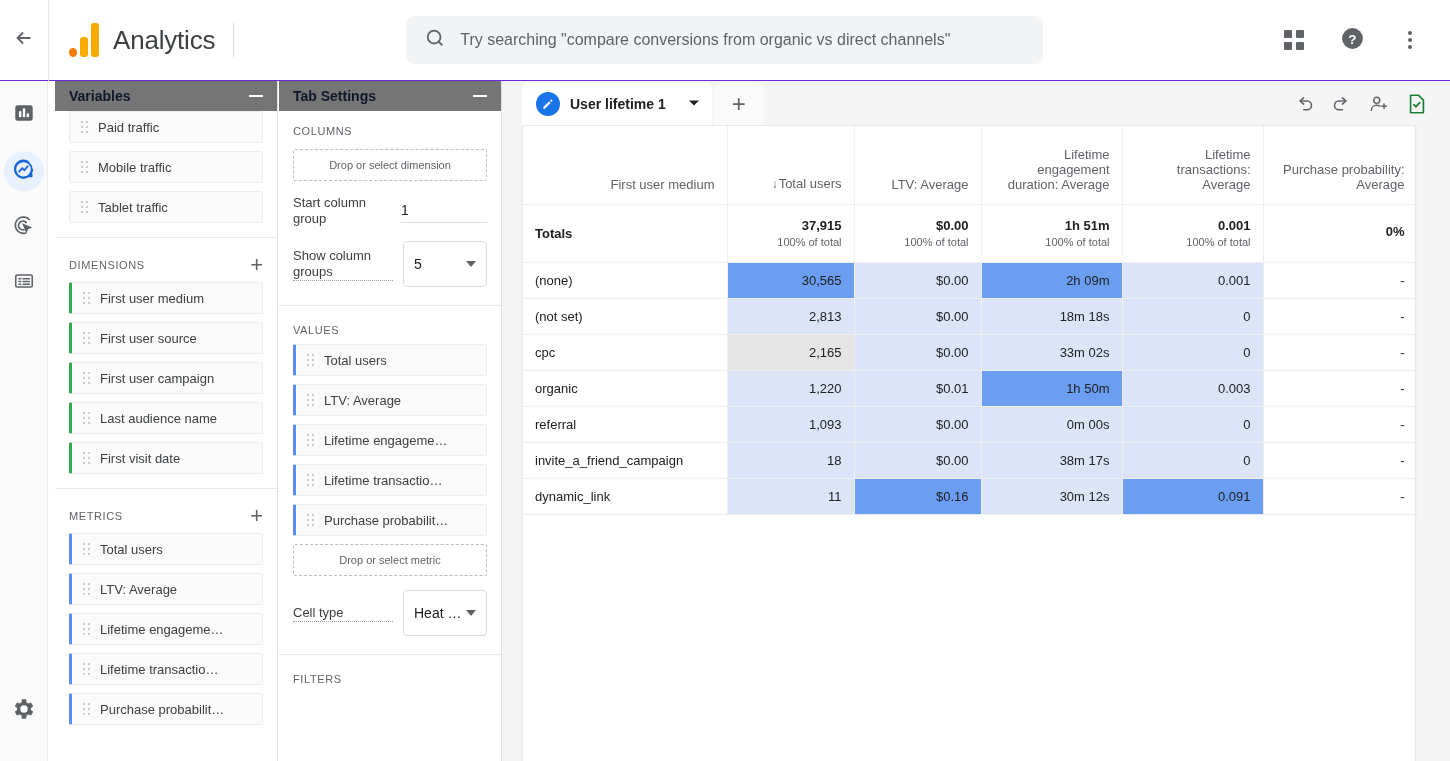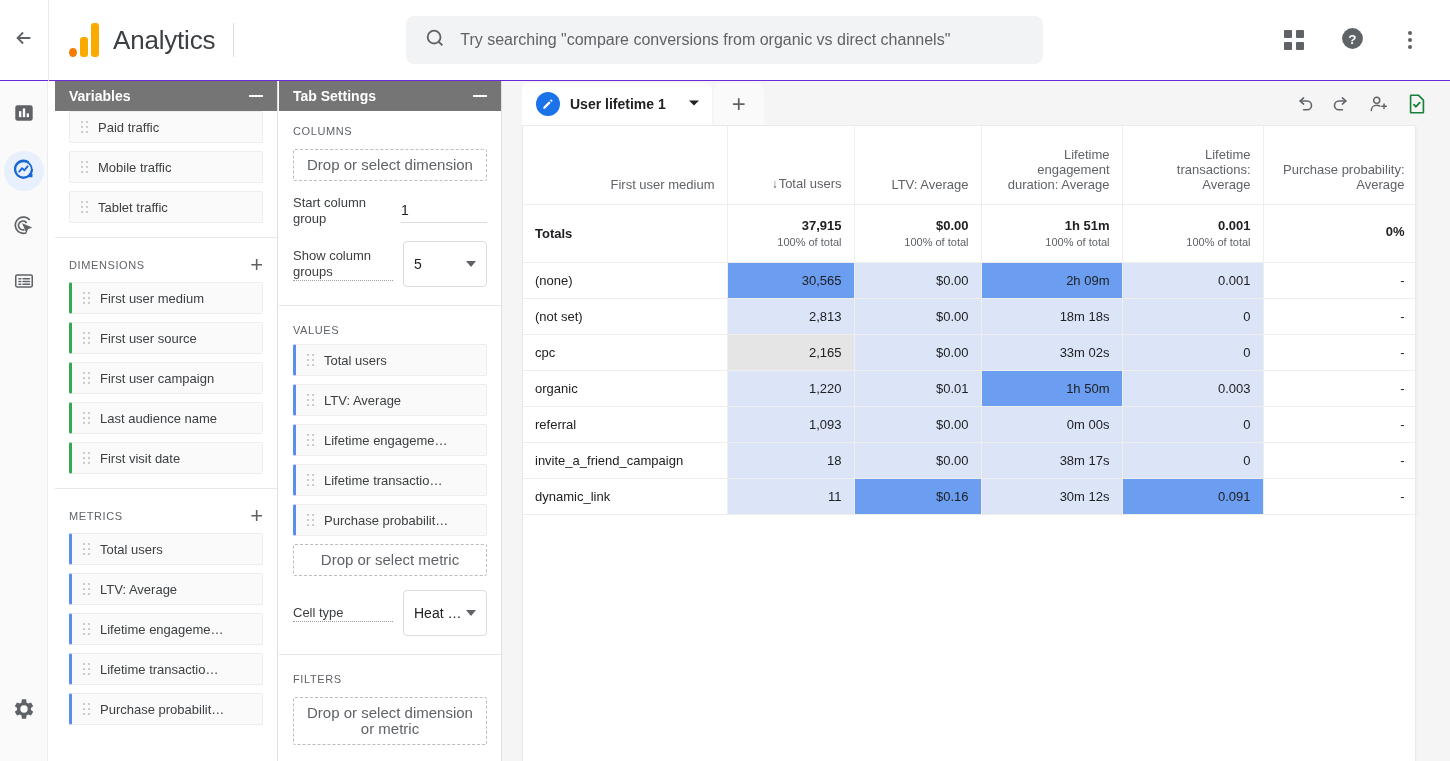--- a/index.html
+++ b/index.html
@@ -65,21 +65,21 @@
   .rail-item {
     width: 40px; height: 40px; margin-bottom: 16px; border-radius: 50%;
     display: flex; align-items: center; justify-content: center; cursor: pointer;
     color: #5f6368;
   }
   .rail-item.active { background: #e8f0fe; color: #1967d2; }
   .rail-gear { margin-top: auto; margin-bottom: 30px; }
 
   
   .panel-header {
-    height: 30px; background: #757575; color: #ffffff;
+    height: 30px; background: #757575; color: #0f172a;
     display: flex; align-items: center; justify-content: space-between;
     padding: 0 14px; font-size: 14px; font-weight: bold;
   }
   .minimize {
     width: 14px; height: 2px; background: #fff; display: block; cursor: pointer;
   }
   .panel {
     position: absolute; top: 81px; background: #fff;
     border-right: 1px solid #e0e0e0; overflow: hidden;
   }
@@ -112,21 +112,21 @@
     width: 14px; height: 14px; margin: 0 6px 0 8px; flex: 0 0 14px;
     display: grid; grid-template-columns: 3px 3px; grid-template-rows: 3px 3px 3px;
     gap: 2px; align-content: center; justify-content: center;
   }
   .grip span { width: 2px; height: 2px; border-radius: 50%; background: #bdbdbd; display: block; }
   .chip-label { overflow: hidden; text-overflow: ellipsis; }
 
   .drop-zone {
     margin: 4px 14px 0 14px; min-height: 32px; border: 1px dashed #bdbdbd;
     border-radius: 2px; display: flex; align-items: center; justify-content: center;
-    text-align: center; font-size: 15px; color: #5f6368; padding: 7px 6px; cursor: pointer;
+    text-align: center; font-size: 11px; color: #5f6368; padding: 7px 6px; cursor: pointer;
     line-height: 16px;
   }
 
   .field-row {
     display: flex; align-items: center; padding: 14px 14px 0 14px; gap: 10px;
   }
   .field-label { font-size: 13px; color: #3c4043; flex: 1; line-height: 16px; }
   .field-label.hinted { border-bottom: 1px dotted #9aa0a6; display: inline; align-self: center; }
   .num-input {
     width: 86px; border: none; border-bottom: 1px solid #dadce0; background: transparent;
@@ -579,21 +579,20 @@
         <span>Heat …</span>
         <span class="caret"></span>
       </div>
     </div>
 
     <div class="section-divider" style="margin-top:18px;"></div>
 
     <div class="section-title-row">
       <span class="section-title">FILTERS</span>
     </div>
-    <div class="drop-zone">Drop or select dimension or metric</div>
 
   </div>
 </div>
 
 <div class="canvas">
 
   <div class="tabbar">
     <div class="rtab">
       <span class="tab-icon">
         <svg width="14" height="14" viewBox="0 0 24 24" fill="#fff">

